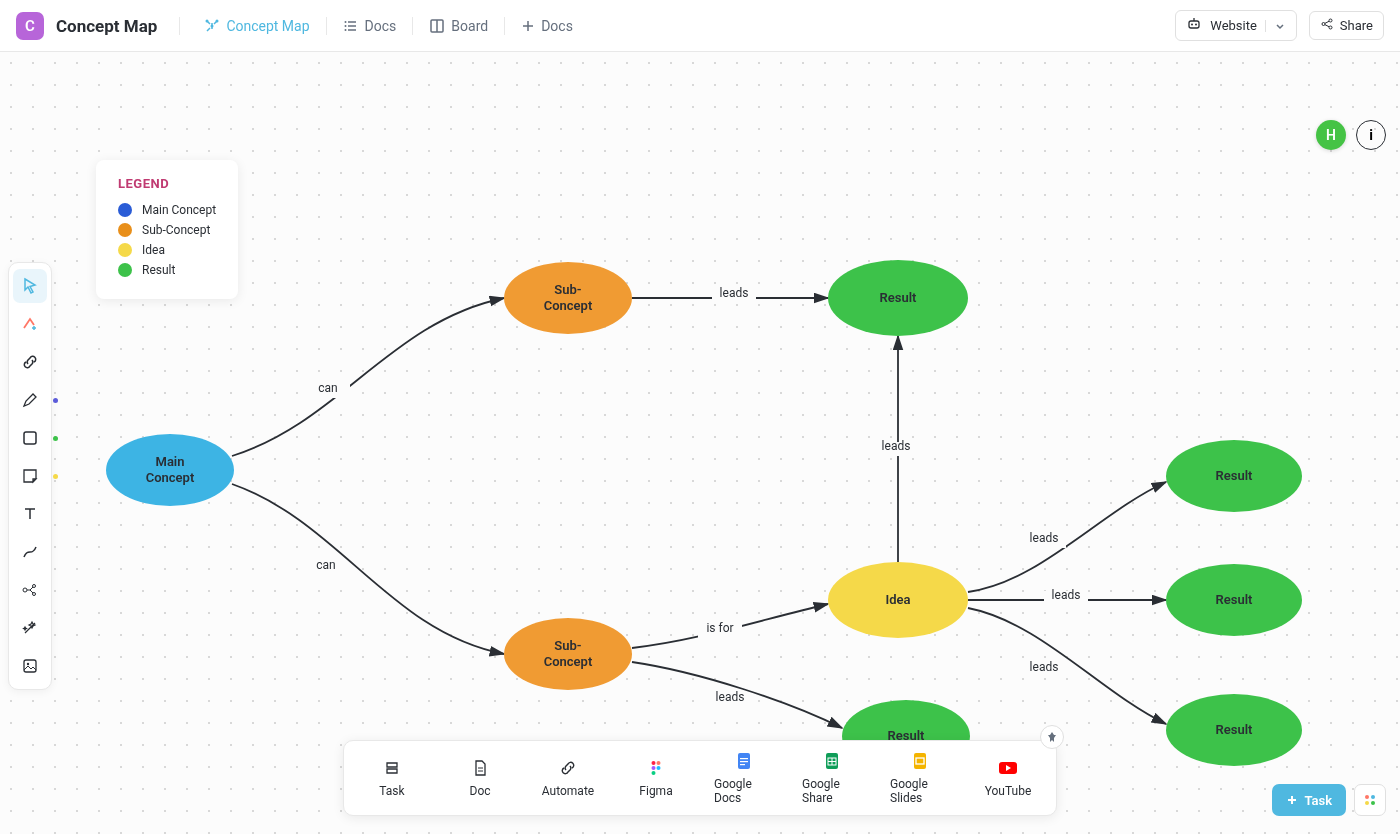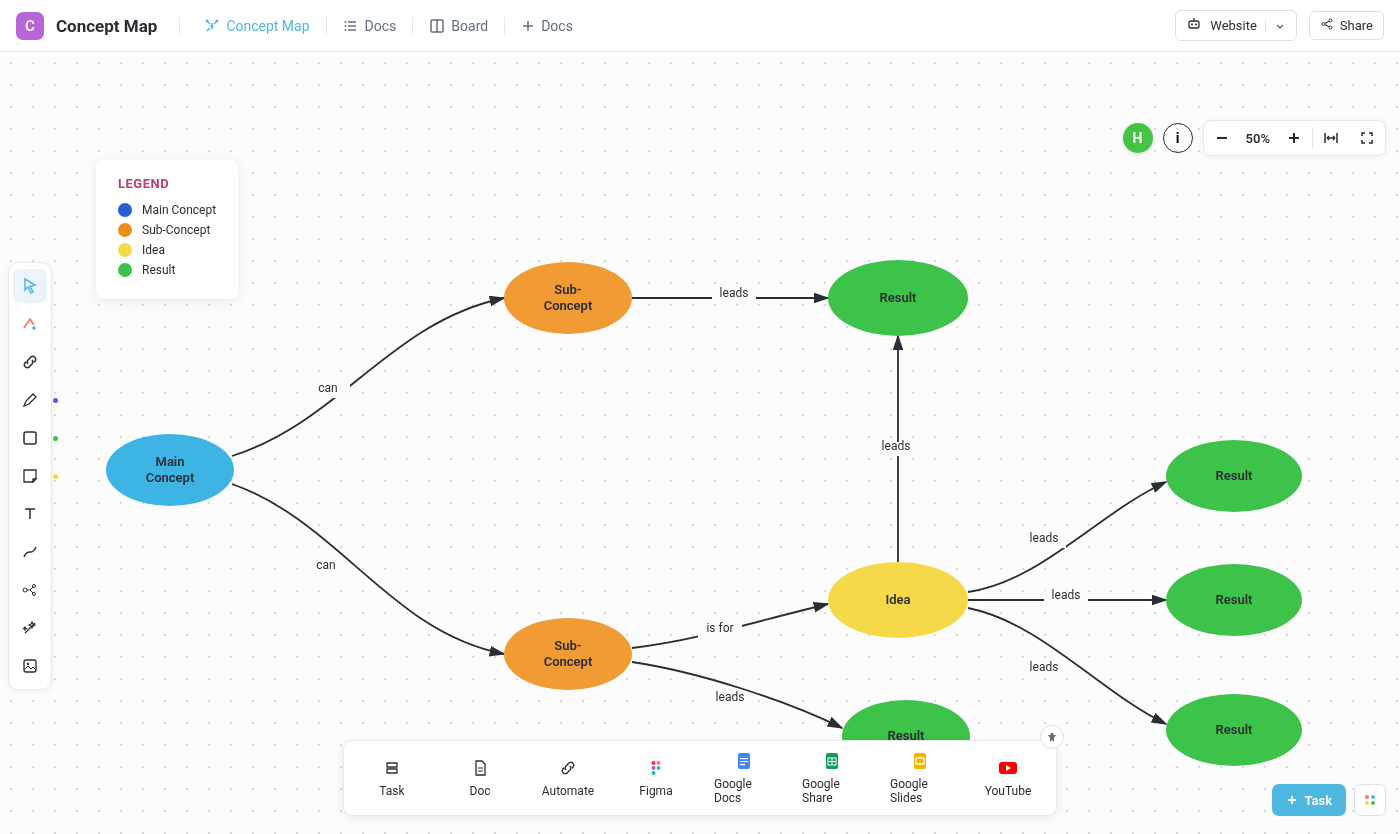--- a/index.html
+++ b/index.html
@@ -307,44 +307,20 @@
           <rect x="3" y="3" width="12" height="12" rx="2" stroke="#2a2e34" stroke-width="1.3" fill="none"></rect>
           <circle cx="7" cy="7" r="1.2" fill="#2a2e34"></circle>
           <path d="M3 13l4-4 3 3 2-2 3 3" stroke="#2a2e34" fill="none"></path>
         </svg>
     </div>
   </div>
 
   <div class="tr-controls">
     <div class="avatar">H</div>
     <div class="info-circle">i</div>
-    <div class="zoom-box">
-      <div class="zoom-btn">
-        <svg width="14" height="14" viewBox="0 0 14 14">
-            <path d="M2 7h10" stroke="#2a2e34" stroke-width="2"></path>
-          </svg>
-      </div>
-      <div class="zoom-val">50%</div>
-      <div class="zoom-btn">
-        <svg width="14" height="14" viewBox="0 0 14 14">
-            <path d="M7 2v10M2 7h10" stroke="#2a2e34" stroke-width="2"></path>
-          </svg>
-      </div>
-      <div class="zoom-sep"></div>
-      <div class="zoom-btn">
-        <svg width="16" height="16" viewBox="0 0 16 16">
-            <path d="M2 3v10M14 3v10M4 8h8M4 8l2-2M4 8l2 2M12 8l-2-2M12 8l-2 2" stroke="#2a2e34" stroke-width="1.5" fill="none"></path>
-          </svg>
-      </div>
-      <div class="zoom-btn">
-        <svg width="16" height="16" viewBox="0 0 16 16">
-            <path d="M3 6V3h3M13 6V3h-3M3 10v3h3M13 10v3h-3" stroke="#2a2e34" stroke-width="1.5" fill="none"></path>
-          </svg>
-      </div>
-    </div>
   </div>
 
   <div class="bottom-bar">
     <div class="pin-btn">
       <svg width="12" height="12" viewBox="0 0 12 12">
           <path d="M6 1l2 3h2L8 7v4L6 9 4 11V7L2 4h2z" fill="#656f7d"></path>
         </svg>
     </div>
     <div id="bottom-items" style="display:contents"><div class="bb-item">
           <span class="bb-icon">

